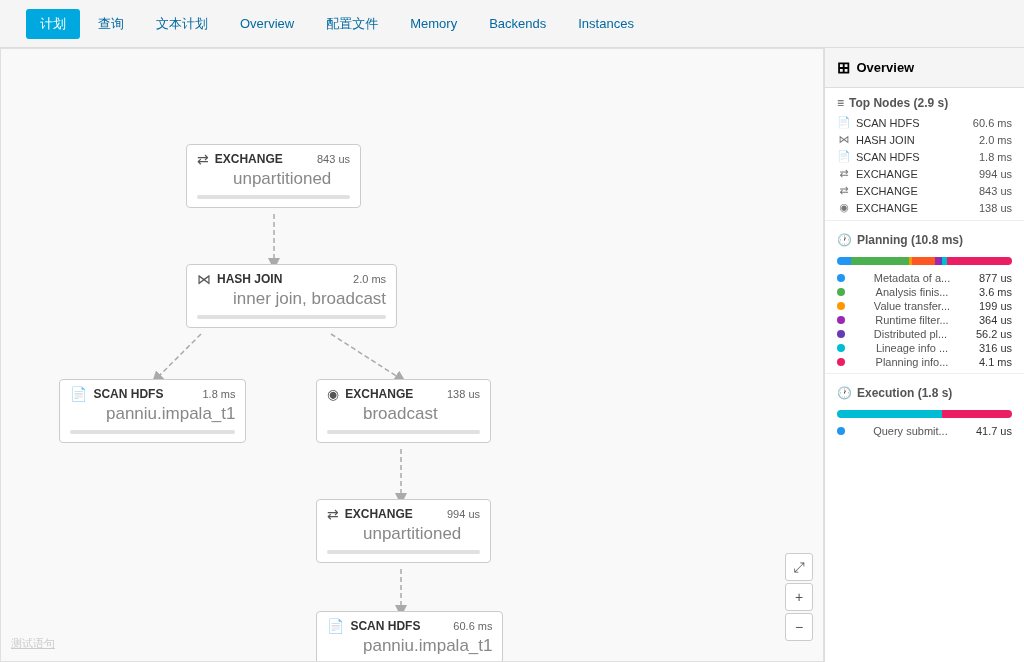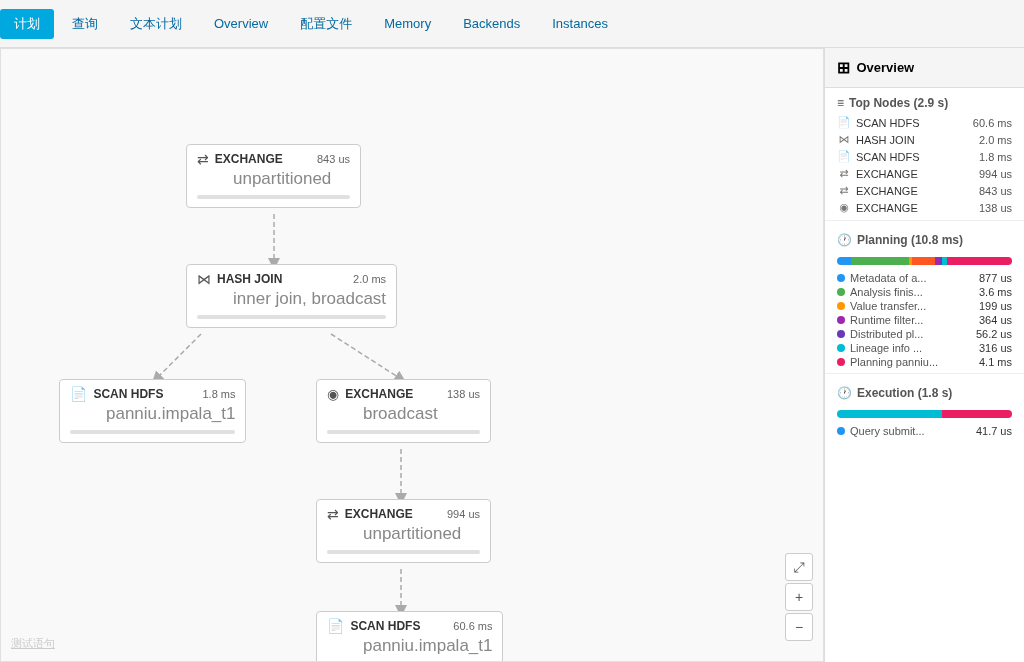--- a/index.html
+++ b/index.html
@@ -5,21 +5,21 @@
     * { box-sizing: border-box; margin: 0; padding: 0; }
     body { font-family: Arial, sans-serif; font-size: 13px; background: #fff; width: 1024px; height: 662px; overflow: hidden; }
 
     
     .top-nav {
       display: flex;
       align-items: center;
       background: #f5f5f5;
       border-bottom: 1px solid #ddd;
       height: 48px;
-      padding: 0 0;
+      padding: 0 26px;
       gap: 4px;
     }
     .nav-tab {
       padding: 6px 14px;
       cursor: pointer;
       border-radius: 3px;
       font-size: 13px;
       color: #0369a1;
       border: none;
       background: transparent;
@@ -187,20 +187,21 @@
       overflow: hidden;
       display: flex;
     }
     .planning-item-row {
       display: flex;
       align-items: center;
       padding: 1px 12px;
       font-size: 11px;
       color: #333;
       gap: 5px;
+      text-align: center;
     }
     .dot {
       width: 8px;
       height: 8px;
       border-radius: 50%;
       flex-shrink: 0;
     }
     .planning-label {
       flex: 1;
       color: #555;
@@ -434,21 +435,21 @@
       <span class="planning-label">Distributed pl...</span>
       <span class="planning-val">56.2 us</span>
           </div>
           <div class="planning-item-row">
             <span class="dot" style="background:#00bcd4;"></span>
       <span class="planning-label">Lineage info ...</span>
       <span class="planning-val">316 us</span>
           </div>
           <div class="planning-item-row">
             <span class="dot" style="background:#e91e63;"></span>
-      <span class="planning-label">Planning panniu...</span>
+      <span class="planning-label">Planning info...</span>
       <span class="planning-val">4.1 ms</span>
           </div>
         </div>
 
       <div class="section-divider"></div>
 
       <div class="panel-section-title">
         <span>🕐</span>
         <span>Execution (1.8 s)</span>
       </div>

